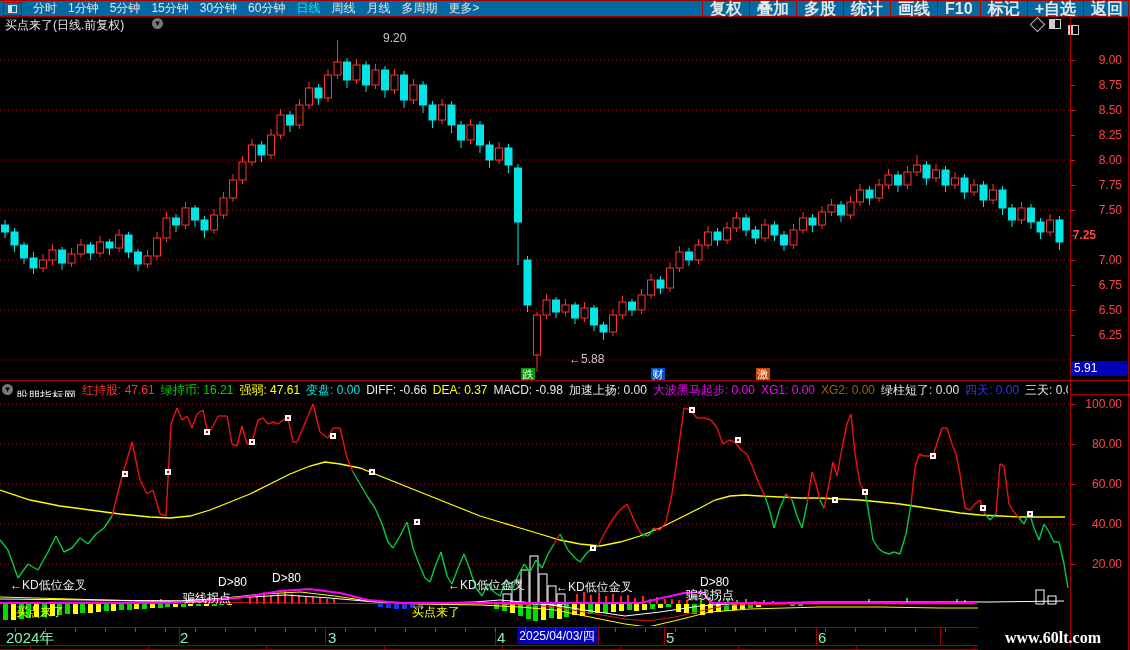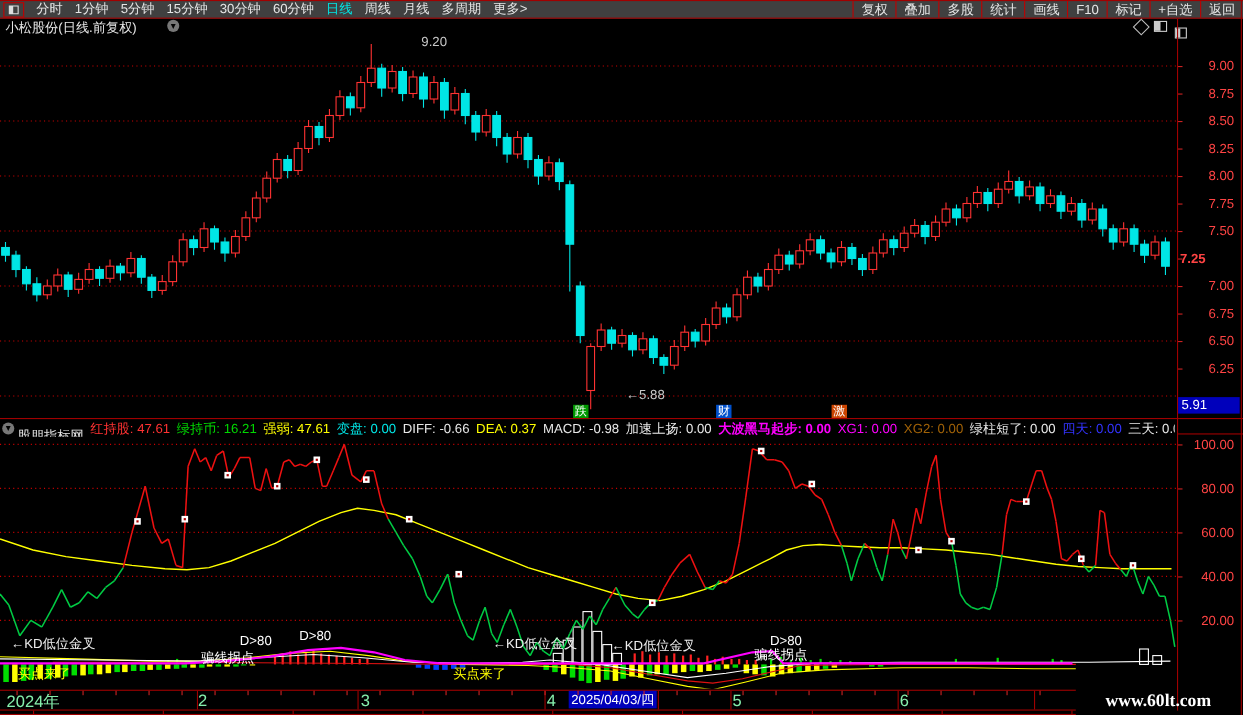--- a/index.html
+++ b/index.html
@@ -1,26 +1,26 @@
 <!DOCTYPE html>
 <html><head>
 <meta charset="utf-8">
 <style>
   html,body{margin:0;padding:0;background:#000;}
   #screen{position:relative;width:1130px;height:650px;background:#000;overflow:hidden;
           font-family:"Liberation Sans","DejaVu Sans",sans-serif;}
   .abs{position:absolute;}
   
-  #menubar{left:0;top:0;width:1130px;height:17px;border-top:1px solid #a00000;border-bottom:1px solid #a00000;box-sizing:border-box;background:#404040;display:flex;align-items:center;}
+  #menubar{left:0;top:0;width:1130px;height:17px;border-top:1px solid #a00000;border-bottom:1px solid #a00000;box-sizing:border-box;background:#0369a1;display:flex;align-items:center;}
   #lefticon{width:17px;height:12px;border:1px solid #c00000;margin-left:3px;display:flex;align-items:center;justify-content:center;}
   #lefticon .glyph{width:9px;height:8px;border:1px solid #ddd;border-left:4px solid #ddd;box-sizing:border-box;}
   .mitem{color:#e6e6e6;font-size:12px;margin-left:11px;white-space:nowrap;cursor:default;}
   .mitem.active{color:#00e6e6;}
   #rmenu{margin-left:auto;display:flex;height:100%;align-items:stretch;}
-  .rmitem{color:#e6e6e6;font-size:12px;border-left:1px solid #c00000;padding:1px 7px 0 7px;display:flex;align-items:center;white-space:nowrap;}
+  .rmitem{color:#e6e6e6;font-size:16px;border-left:1px solid #c00000;padding:1px 7px 0 7px;display:flex;align-items:center;white-space:nowrap;font-weight:bold;}
   
   #titlerow{left:0;top:17px;width:1070px;height:13px;color:#e8e8e8;font-size:12px;}
   #titletext{position:absolute;left:5px;top:0;}
   .circchev{position:absolute;width:11px;height:11px;border-radius:50%;background:#777;color:#000;font-size:9px;line-height:11px;text-align:center;}
   #titlechev{left:152px;top:1px;}
   #diam{left:1032px;top:2px;width:9px;height:9px;border:1px solid #bbb;transform:rotate(45deg);}
   #splitsq{left:1049px;top:2px;width:12px;height:10px;border:1px solid #ccc;box-sizing:border-box;}
   #splitsq:before{content:"";position:absolute;left:0;top:0;width:5px;height:8px;background:#ccc;}
   #axissq{left:1068px;top:25px;width:11px;height:10px;border:1px solid #ccc;box-sizing:border-box;}
   #axissq:before{content:"";position:absolute;left:0;top:0;width:4px;height:8px;background:#ccc;}
@@ -80,21 +80,21 @@
         <span class="rmitem">统计</span>
         <span class="rmitem">画线</span>
         <span class="rmitem">F10</span>
         <span class="rmitem">标记</span>
         <span class="rmitem">+自选</span>
         <span class="rmitem">返回</span>
       </div>
   </div>
 
   <div id="titlerow" class="abs">
-    <span id="titletext">小松股份(日线.前复权)</span>
+    <span id="titletext">买点来了(日线.前复权)</span>
     <span id="titlechev" class="circchev">▾</span>
     <span id="diam" class="abs"></span>
     <span id="splitsq" class="abs"></span>
   </div>
   <span id="axissq" class="abs"></span>
 
   <svg id="mainchart" style="left:0;top:30px;" width="1070" height="348">
       <line x1="0" y1="30" x2="1070" y2="30" stroke="#cc0000" stroke-width="1" stroke-dasharray="1,3"></line>
       <line x1="0" y1="80" x2="1070" y2="80" stroke="#cc0000" stroke-width="1" stroke-dasharray="1,3"></line>
       <line x1="0" y1="130" x2="1070" y2="130" stroke="#cc0000" stroke-width="1" stroke-dasharray="1,3"></line>
@@ -342,21 +342,21 @@
   <div id="indheader" class="abs">
     <span id="indsrc">股朋指标网</span>
   <span class="fld" style="color: rgb(255, 50, 50);">红持股: 47.61</span>
       <span class="fld" style="color: rgb(0, 216, 0);">绿持币: 16.21</span>
       <span class="fld" style="color: rgb(255, 255, 0);">强弱: 47.61</span>
       <span class="fld" style="color: rgb(0, 230, 230);">变盘: 0.00</span>
       <span class="fld" style="color: rgb(232, 232, 232);">DIFF: -0.66</span>
       <span class="fld" style="color: rgb(255, 255, 0);">DEA: 0.37</span>
       <span class="fld" style="color: rgb(232, 232, 232);">MACD: -0.98</span>
       <span class="fld" style="color: rgb(232, 232, 232);">加速上扬: 0.00</span>
-      <span class="fld" style="color: rgb(255, 0, 255); font-weight: bold;">大波黑马起步: 0.00</span>
+      <span class="fld" style="color: rgb(255, 0, 255);">大波黑马起步: 0.00</span>
       <span class="fld" style="color: rgb(255, 0, 255);">XG1: 0.00</span>
       <span class="fld" style="color: #a16207; text-align: center;">XG2: 0.00</span>
       <span class="fld" style="color: rgb(232, 232, 232);">绿柱短了: 0.00</span>
       <span class="fld" style="color: rgb(51, 51, 255);">四天: 0.00</span>
       <span class="fld" style="color: rgb(232, 232, 232);">三天: 0.00</span>
     </div>
 
   <svg id="indchart" style="left:0;top:398px;" width="1070" height="228">
       <line x1="0" y1="6" x2="1070" y2="6" stroke="#cc0000" stroke-width="1" stroke-dasharray="1,3"></line>
       <line x1="0" y1="46" x2="1070" y2="46" stroke="#cc0000" stroke-width="1" stroke-dasharray="1,3"></line>

